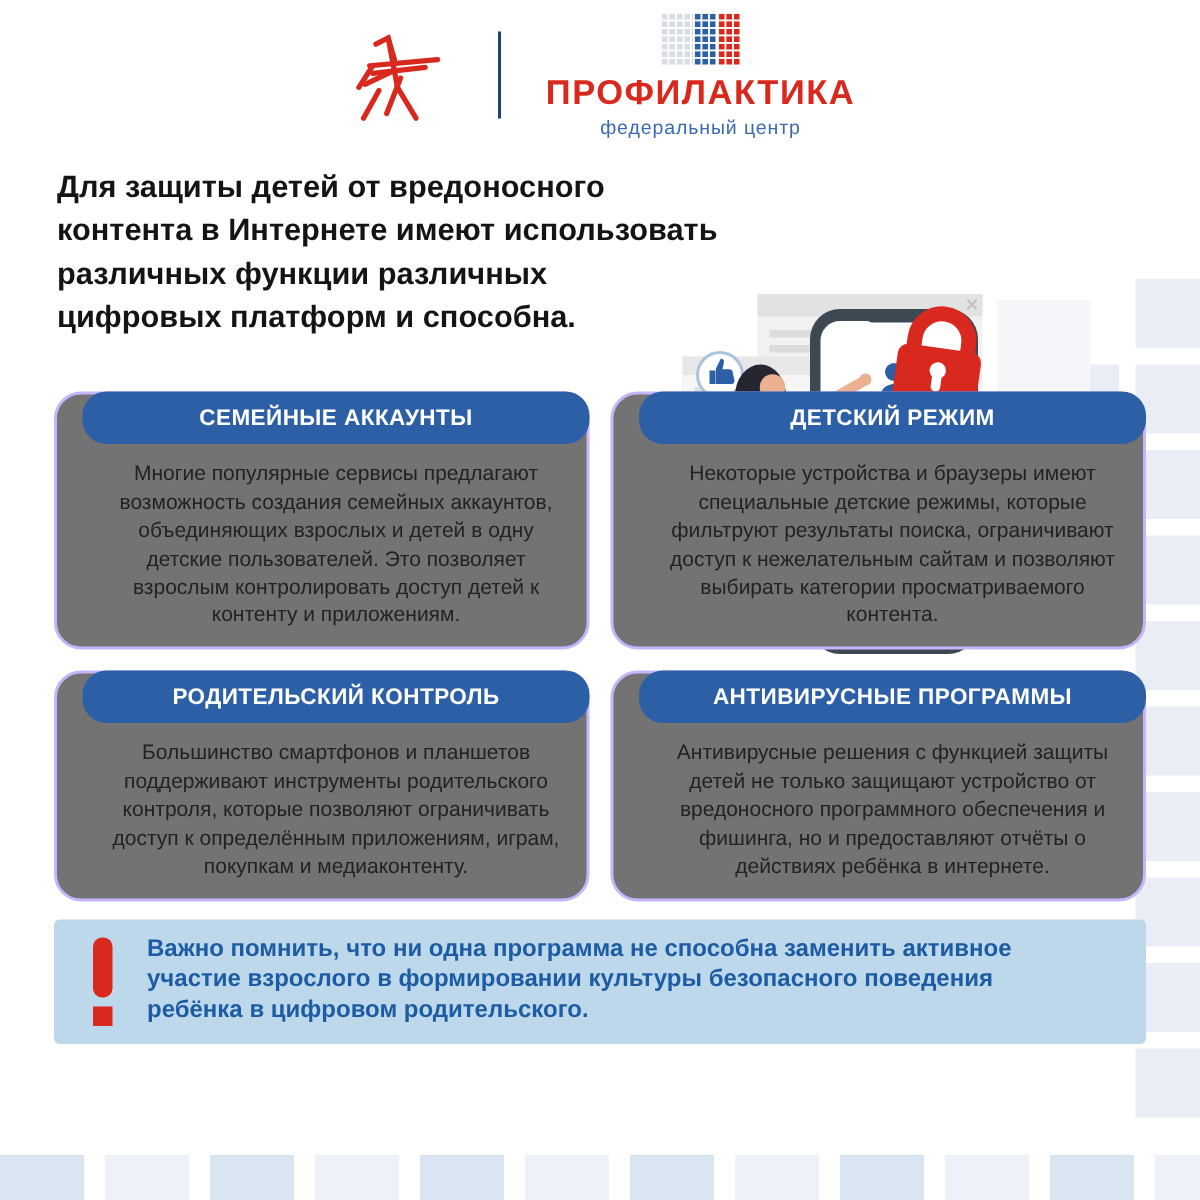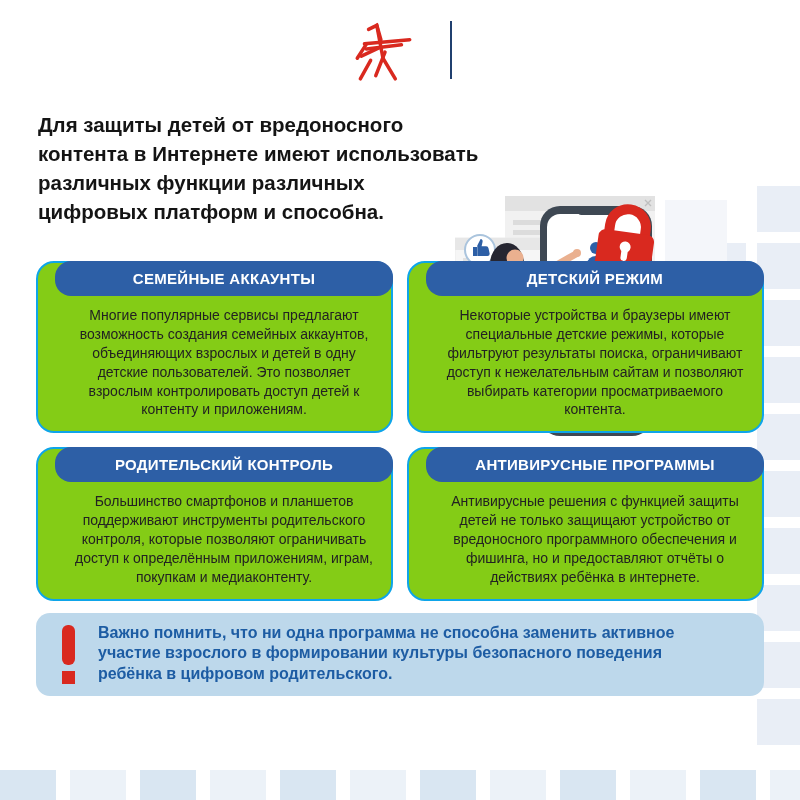--- a/index.html
+++ b/index.html
@@ -34,30 +34,30 @@
     display:flex;flex-direction:column;align-items:center;justify-content:center;
   }
   .banner span{display:block;white-space:nowrap;font-weight:bold;font-size:25px;line-height:1.3;letter-spacing:.2px;}
   
   .intro{position:relative;height:161px;}
   .intro-text{position:absolute;left:38px;top:10px;z-index:2;}
   .intro-text span{display:block;white-space:nowrap;font-weight:bold;color:#141414;font-size:20.5px;line-height:1.42;}
   .illustration{position:absolute;top:188px;right:10px;width:335px;height:250px;z-index:1;}
   
   .cards{position:relative;z-index:2;margin:0 36px;display:grid;grid-template-columns:1fr 1fr;gap:14px;}
-  .card{background:#84cc16;border:2px solid #0ea5e9;border-radius:18px;display:flex;flex-direction:column;padding-left:19px;}
+  .card{background:#737373;border:2px solid #c4b5fd;border-radius:18px;display:flex;flex-direction:column;padding-left:19px;}
   .card-header{
     background:#2d5fa6;color:#fff;text-align:center;font-weight:bold;font-size:15px;
     letter-spacing:.3px;padding:9px 8px;border-radius:16px;margin:-2px -2px 0 -2px;
   }
   .card-body{flex:1;display:flex;align-items:center;justify-content:center;padding:10px 10px 12px;}
   .card-body p{margin:0;text-align:center;color:#222;font-size:14px;line-height:1.35;}
   
   .callout{
-    position:relative;z-index:2;margin:12px 36px 0;background:#bdd8eb;border-radius:14px;
+    position:relative;z-index:2;margin:12px 36px 0;background:#bdd8eb;border-radius:4px;
     padding:10px 16px 12px 62px;min-height:58px;
   }
   .excl{position:absolute;left:26px;top:12px;width:14px;}
   .excl-bar{width:13px;height:40px;background:#d9291f;border-radius:6px;}
   .excl-dot{width:13px;height:13px;background:#d9291f;margin-top:6px;}
   .callout-text span{display:block;white-space:nowrap;font-weight:bold;color:#1d5ca3;font-size:16px;line-height:1.28;}
 </style>
 </head>
 <body>
 
@@ -88,20 +88,29 @@
         <path d="M16 26 L60 22"></path>
         <path d="M18 31 L52 27"></path>
         <path d="M18 26 L9 40"></path>
         <path d="M22 42 L12 60"></path>
         <path d="M34 40 L46 60"></path>
         <path d="M36 34 L27 57"></path>
         <path d="M13 38 L30 30"></path>
       </g>
     </svg>
     <div class="header-divider"></div>
+    <div class="brand">
+      <div class="flag">
+        <i class="f-grey"></i>
+          <i class="f-blue"></i>
+          <i class="f-red"></i>
+      </div>
+      <div class="brand-name">ПРОФИЛАКТИКА</div>
+      <div class="brand-sub">федеральный центр</div>
+    </div>
   </div>
 
 
   <div class="intro">
     <div class="intro-text">
       <span>Для защиты детей от вредоносного</span>
       <span>контента в Интернете имеют использовать</span>
       <span>различных функции различных</span>
       <span>цифровых платформ и способна.</span>
     </div>

